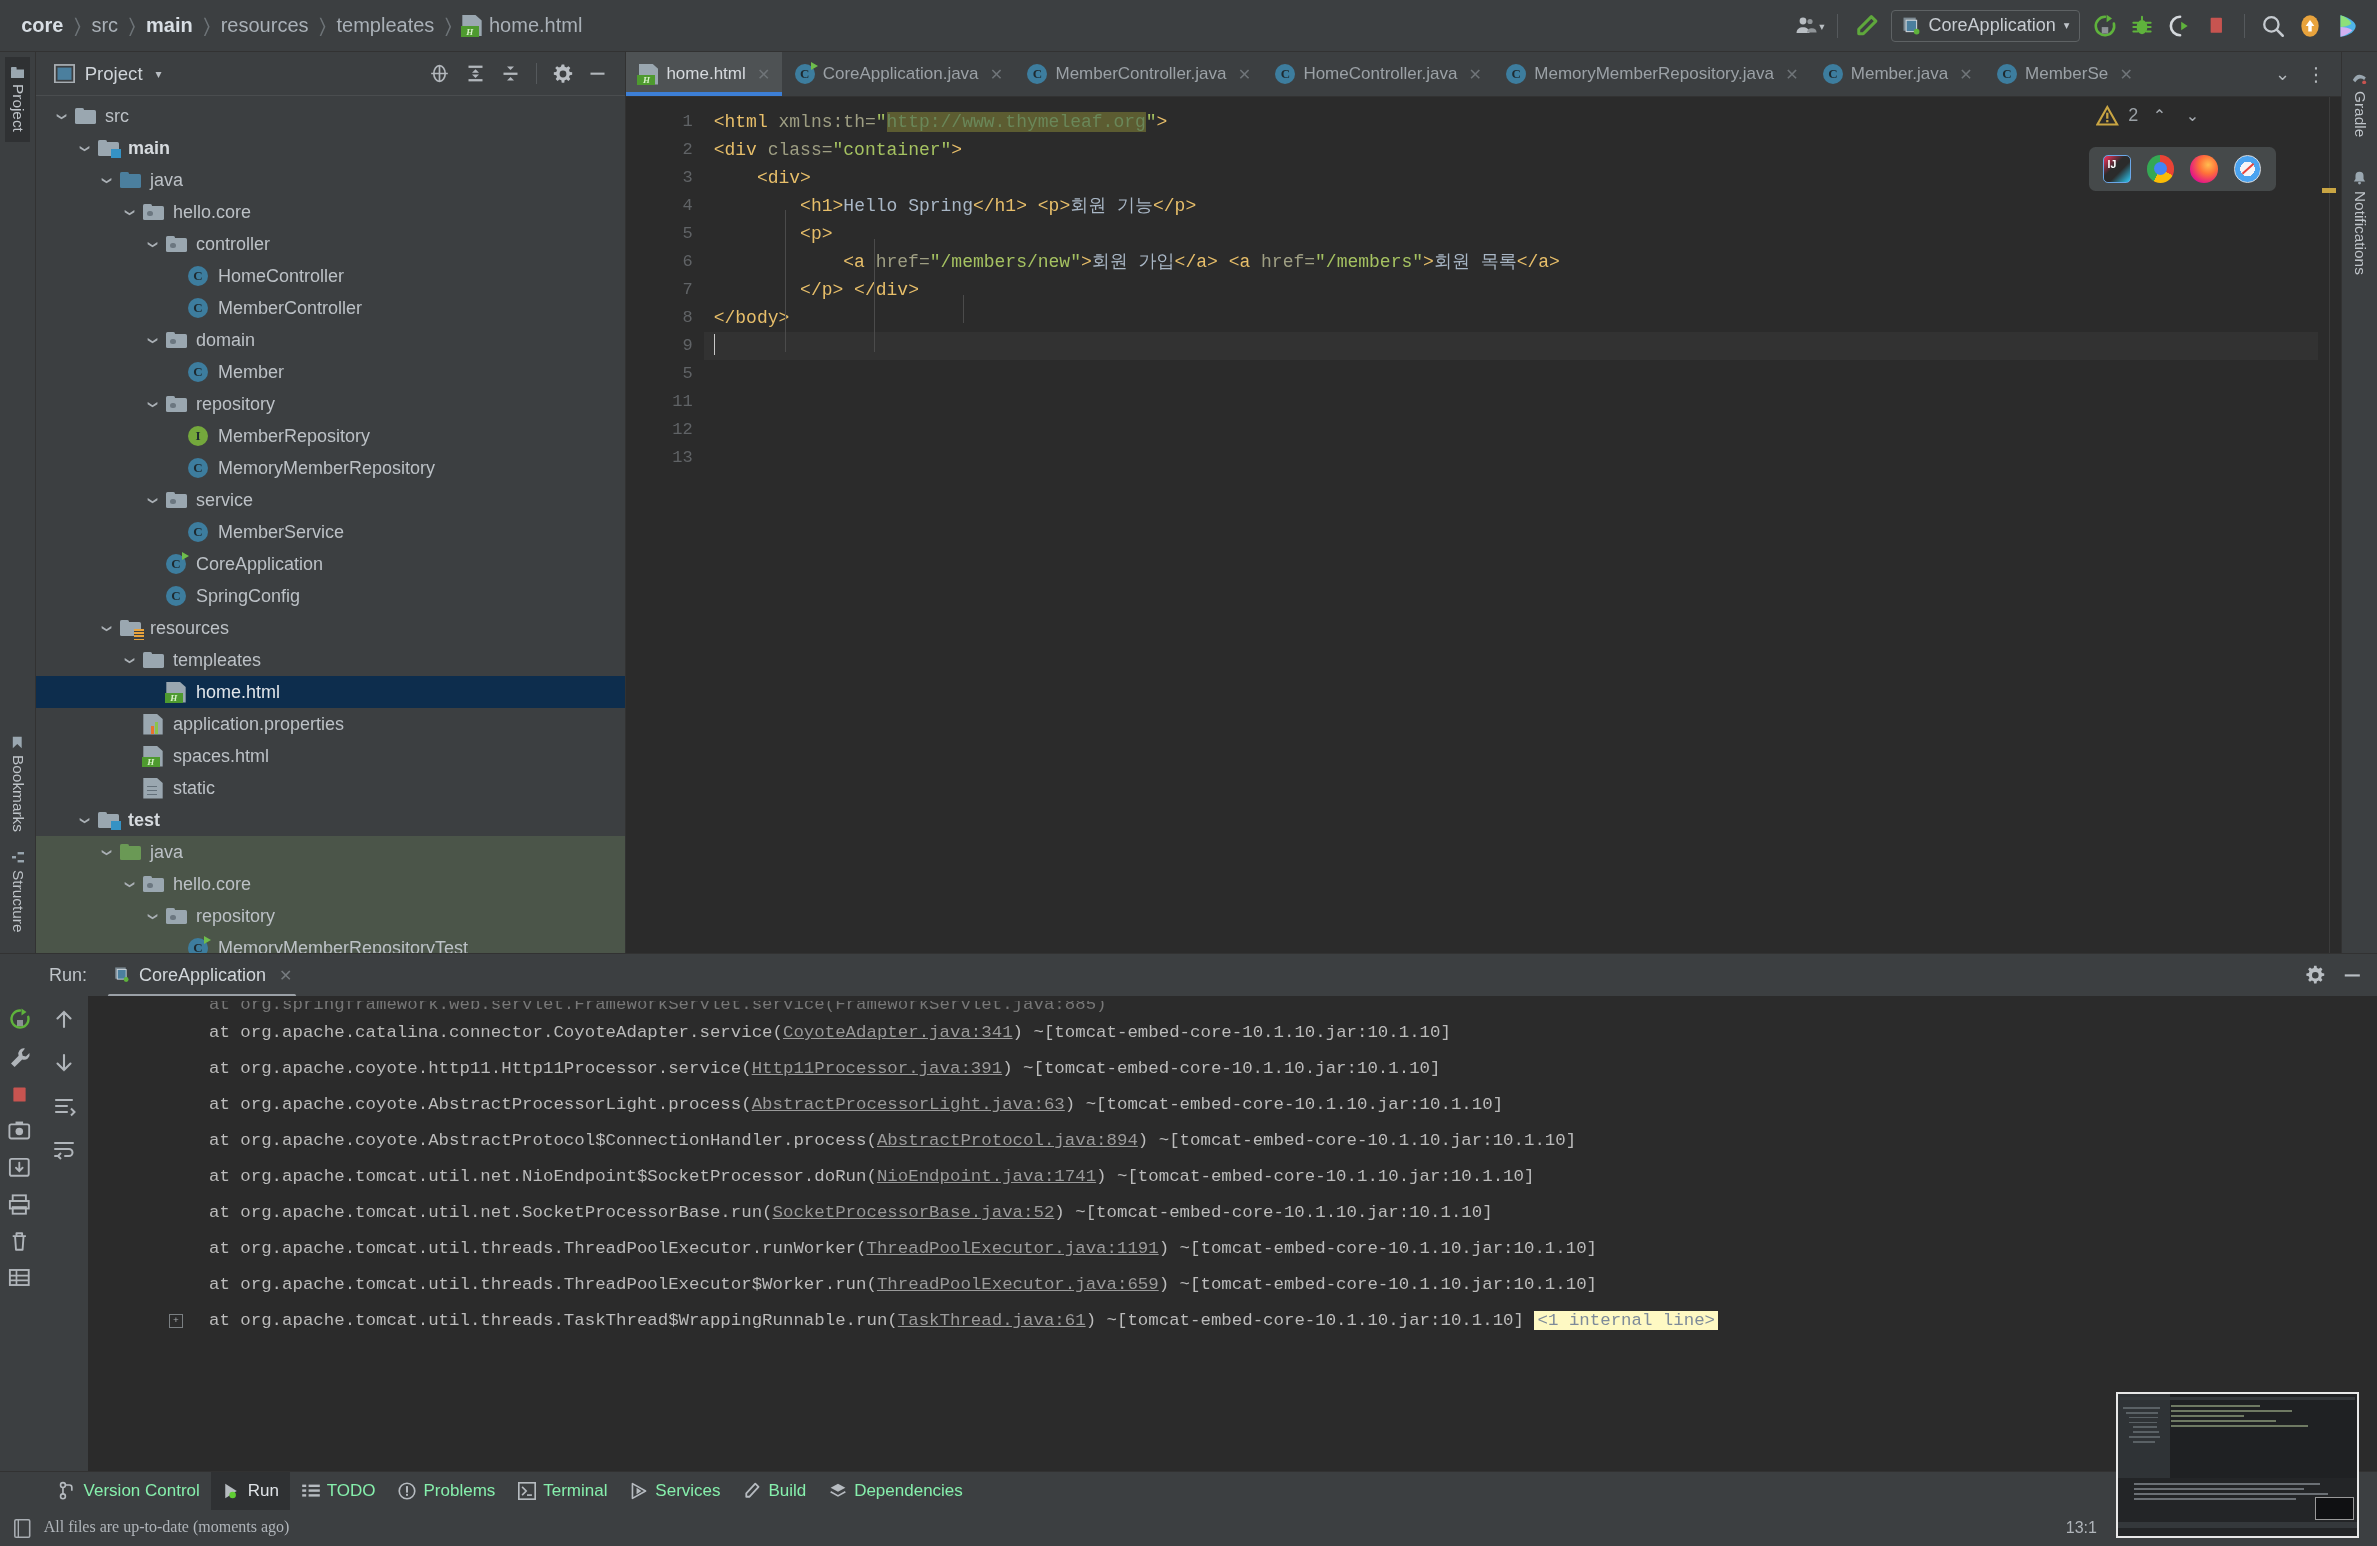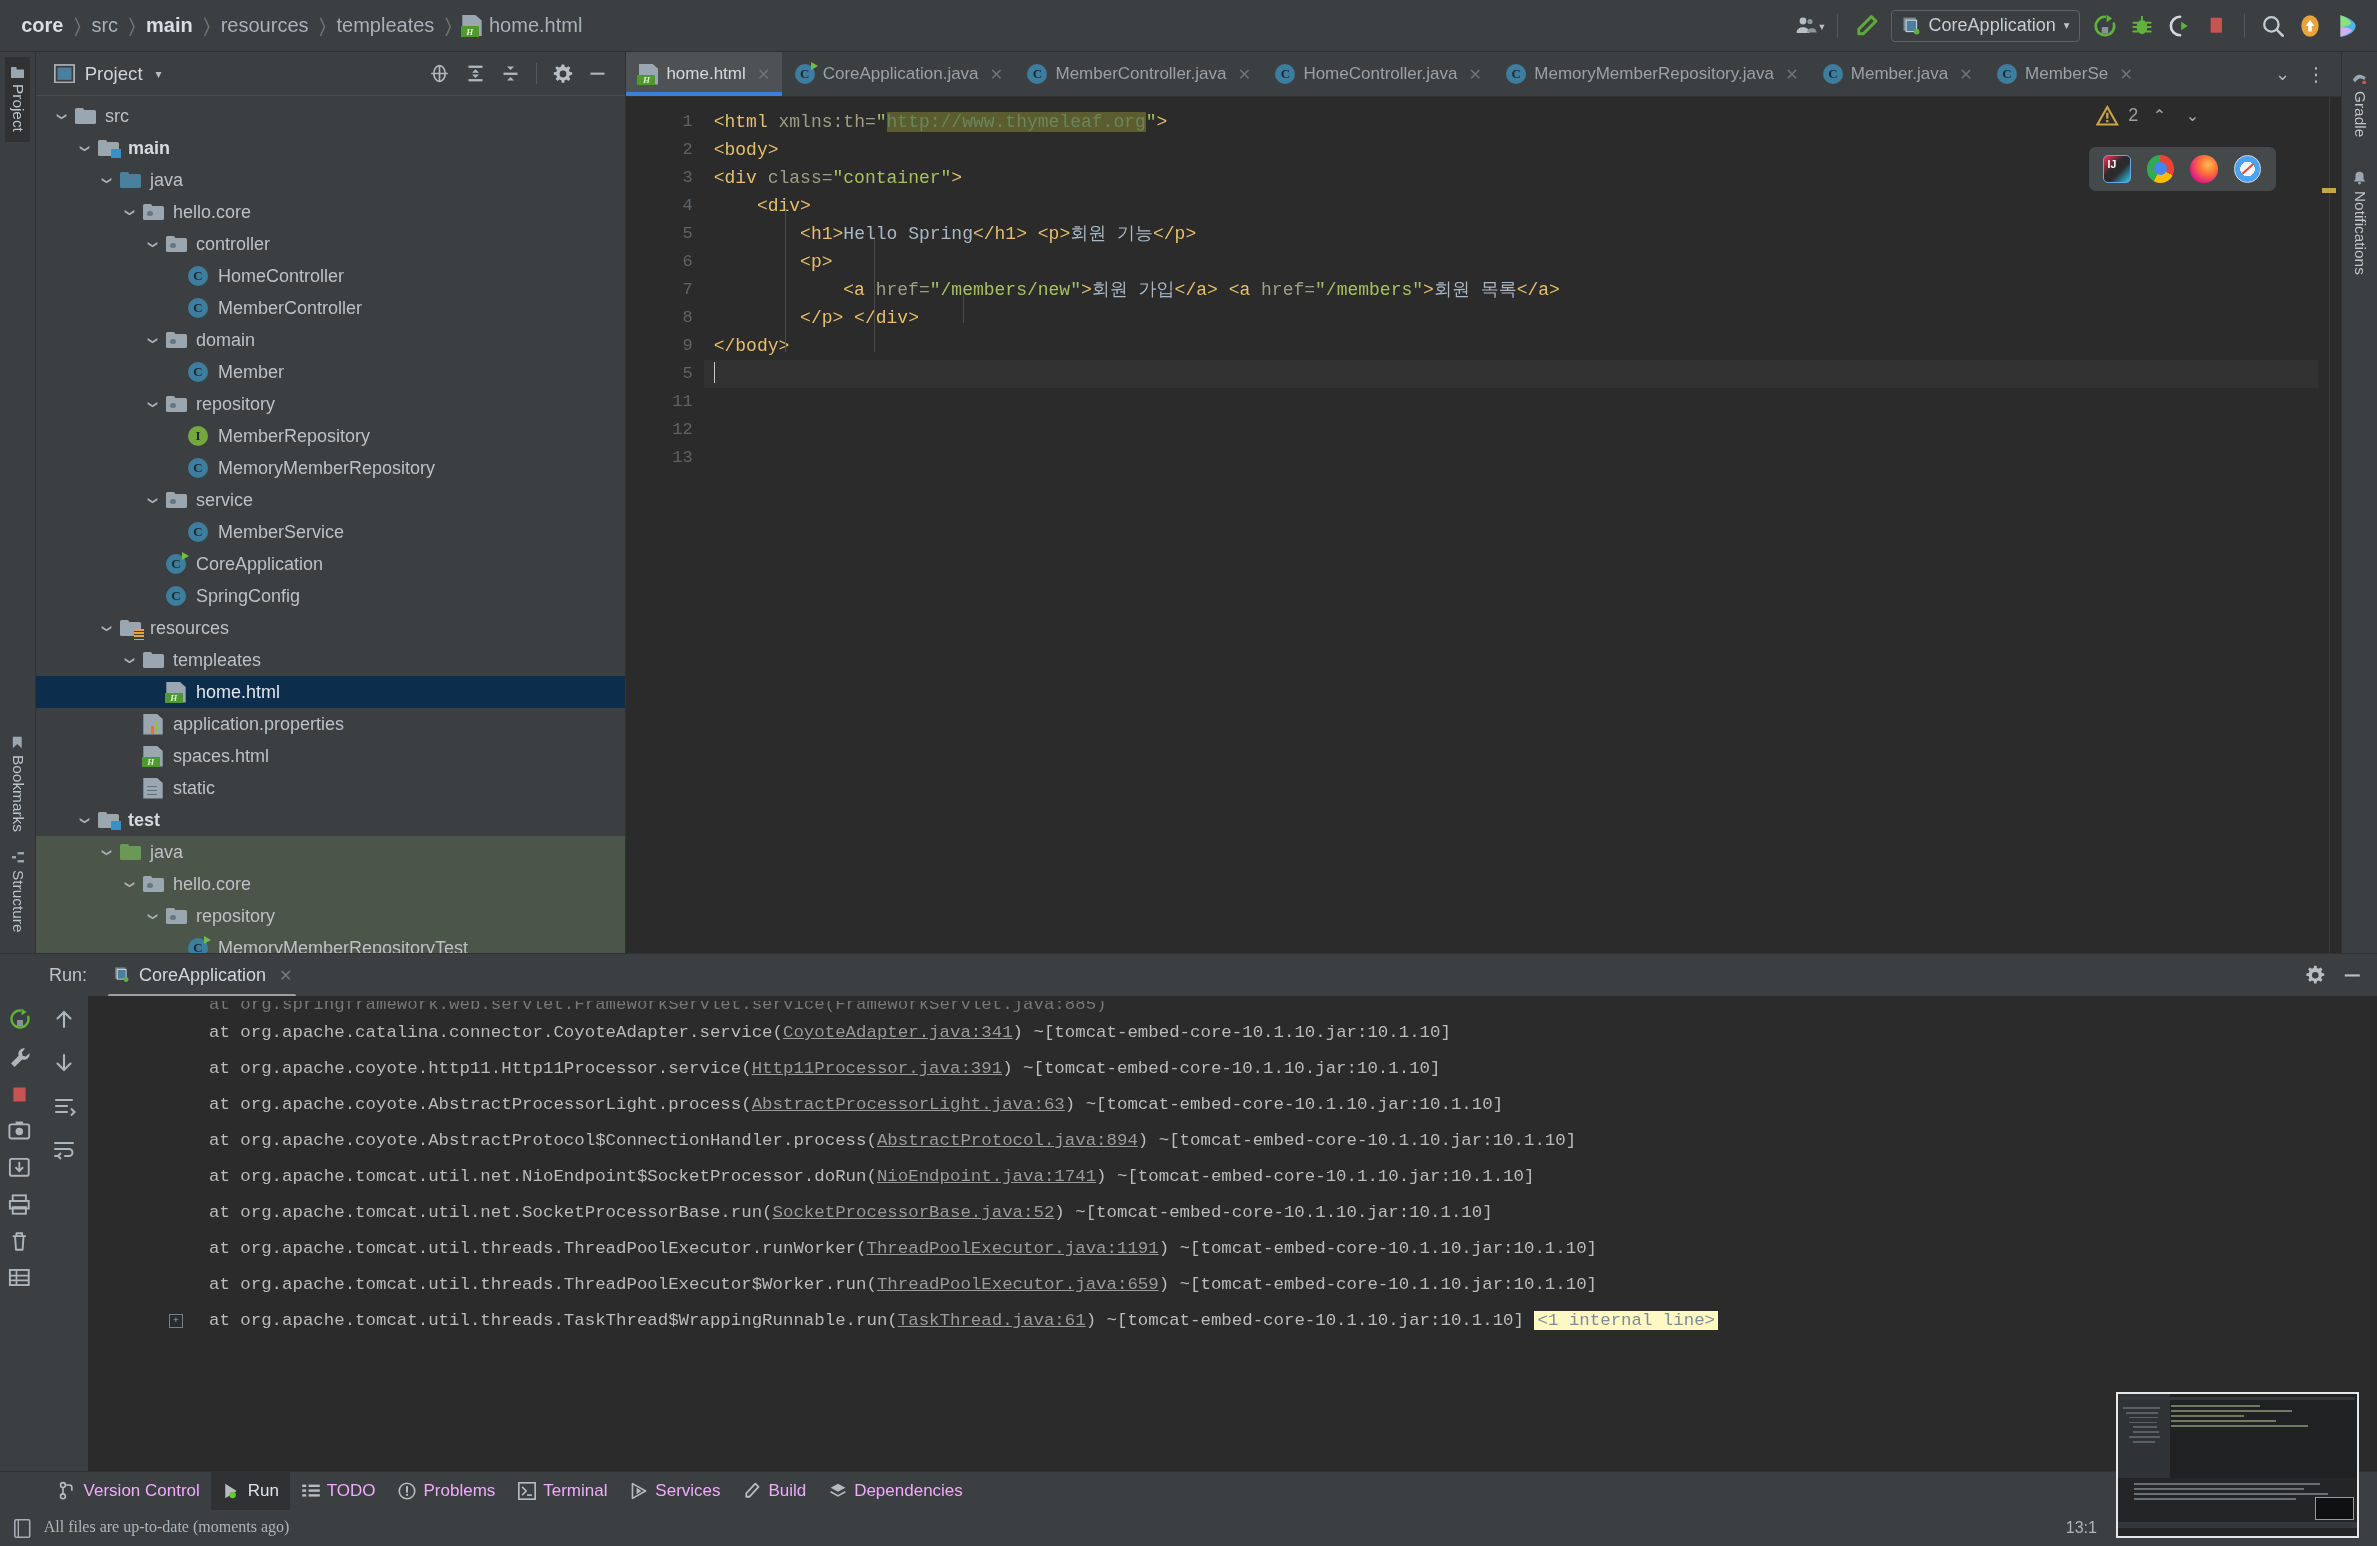--- a/index.html
+++ b/index.html
@@ -396,21 +396,21 @@
   
   .toolwin-bar {
     height: 39px; min-height: 39px;
     background: #3c3f41;
     display: flex; align-items: center;
     padding-left: 47px;
     border-top: 0.8px solid #323232;
   }
   .tw {
     display: flex; align-items: center; gap: 7.3px;
-    font-size: 17px; color: #f0abfc;
+    font-size: 17px; color: #86efac;
     padding: 4.9px 11.3px; height: 39px;
   }
   .tw.active { background: #2f3133; color: #e0e4e8; }
 
   .statusbar {
     height: 36px; min-height: 36px;
     background: #3c3f41;
     display: flex; align-items: center;
     padding: 0 18px 0 13px;
     font-size: 16px; color: #b0b5ba;
@@ -913,21 +913,20 @@
             <div class="gline"><span>5</span><span class="fold">−</span></div>
             <div class="gline"><span>11</span><span class="fold">−</span></div>
             <div class="gline"><span>12</span><span class="fold">−</span></div>
             <div class="gline"><span>13</span></div>
           </div>
         <div class="code-col" id="code">
           <div class="indent-guide" style="left:81px;top:113px;height:142px;"></div>
           <div class="indent-guide" style="left:170px;top:142px;height:113px;"></div>
           <div class="indent-guide" style="left:259px;top:198px;height:28px;"></div>
             <div class="cline"><span class="tag">&lt;html</span> <span class="attr">xmlns:th=</span><span class="val">"</span><span class="hl-url">http://www.thymeleaf.org</span><span class="val">"</span><span class="tag">&gt;</span></div>
-            <div class="cline"><span class="tag">&lt;body&gt;</span></div>
             <div class="cline"><span class="tag">&lt;div </span><span class="attr">class=</span><span class="val">"container"</span><span class="tag">&gt;</span></div>
             <div class="cline">    <span class="tag">&lt;div&gt;</span></div>
             <div class="cline">        <span class="tag">&lt;h1&gt;</span><span class="txt">Hello Spring</span><span class="tag">&lt;/h1&gt;</span> <span class="tag">&lt;p&gt;</span><span class="txt">회원 기능</span><span class="tag">&lt;/p&gt;</span></div>
             <div class="cline">        <span class="tag">&lt;p&gt;</span></div>
             <div class="cline">            <span class="tag">&lt;a </span><span class="attr">href=</span><span class="val">"/members/new"</span><span class="tag">&gt;</span><span class="txt">회원 가입</span><span class="tag">&lt;/a&gt;</span> <span class="tag">&lt;a </span><span class="attr">href=</span><span class="val">"/members"</span><span class="tag">&gt;</span><span class="txt">회원 목록</span><span class="tag">&lt;/a&gt;</span></div>
             <div class="cline">        <span class="tag">&lt;/p&gt; &lt;/div&gt;</span></div>
             <div class="cline"><span class="tag">&lt;/body&gt;</span></div>
             <div class="cline cur"><span class="caret"></span></div>
           </div>
 

